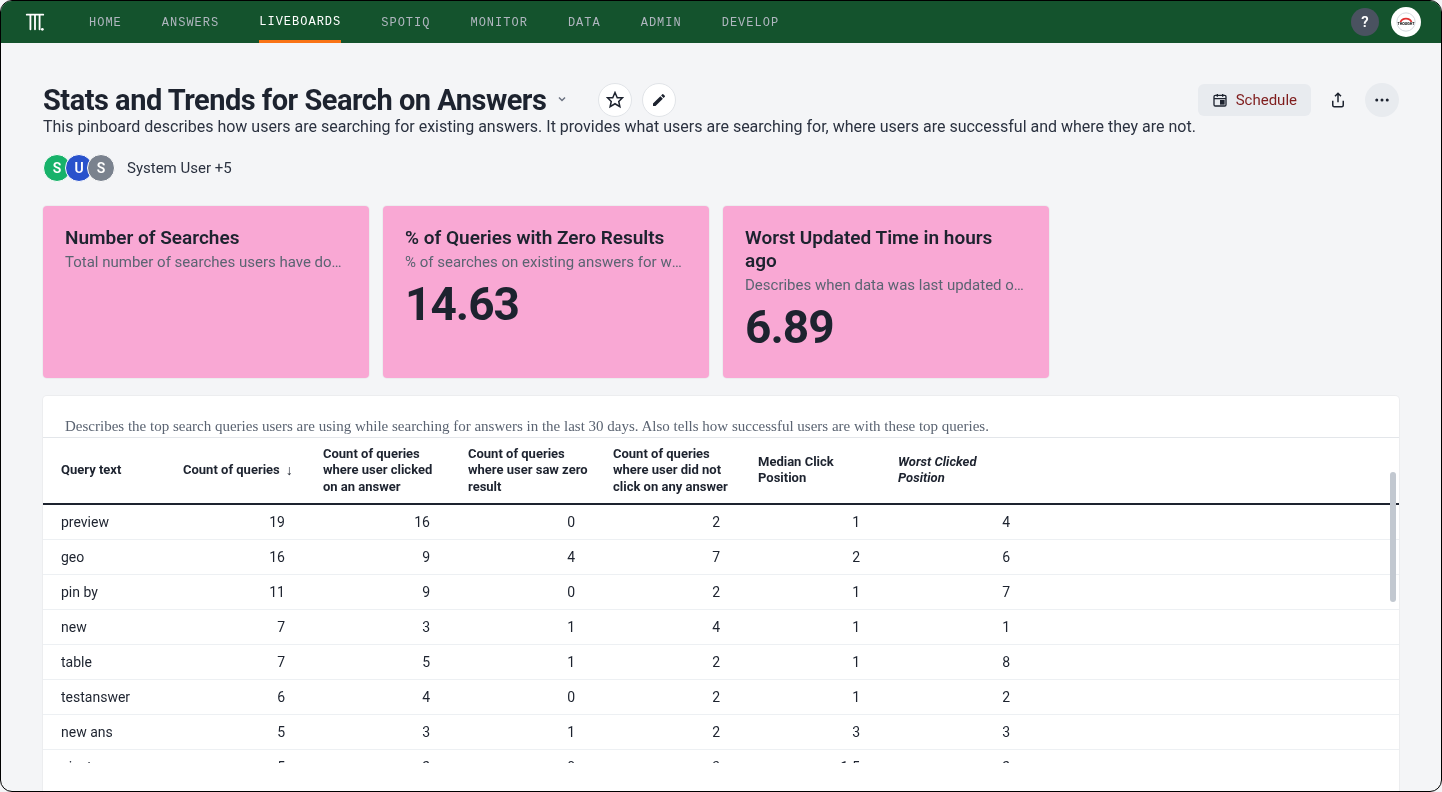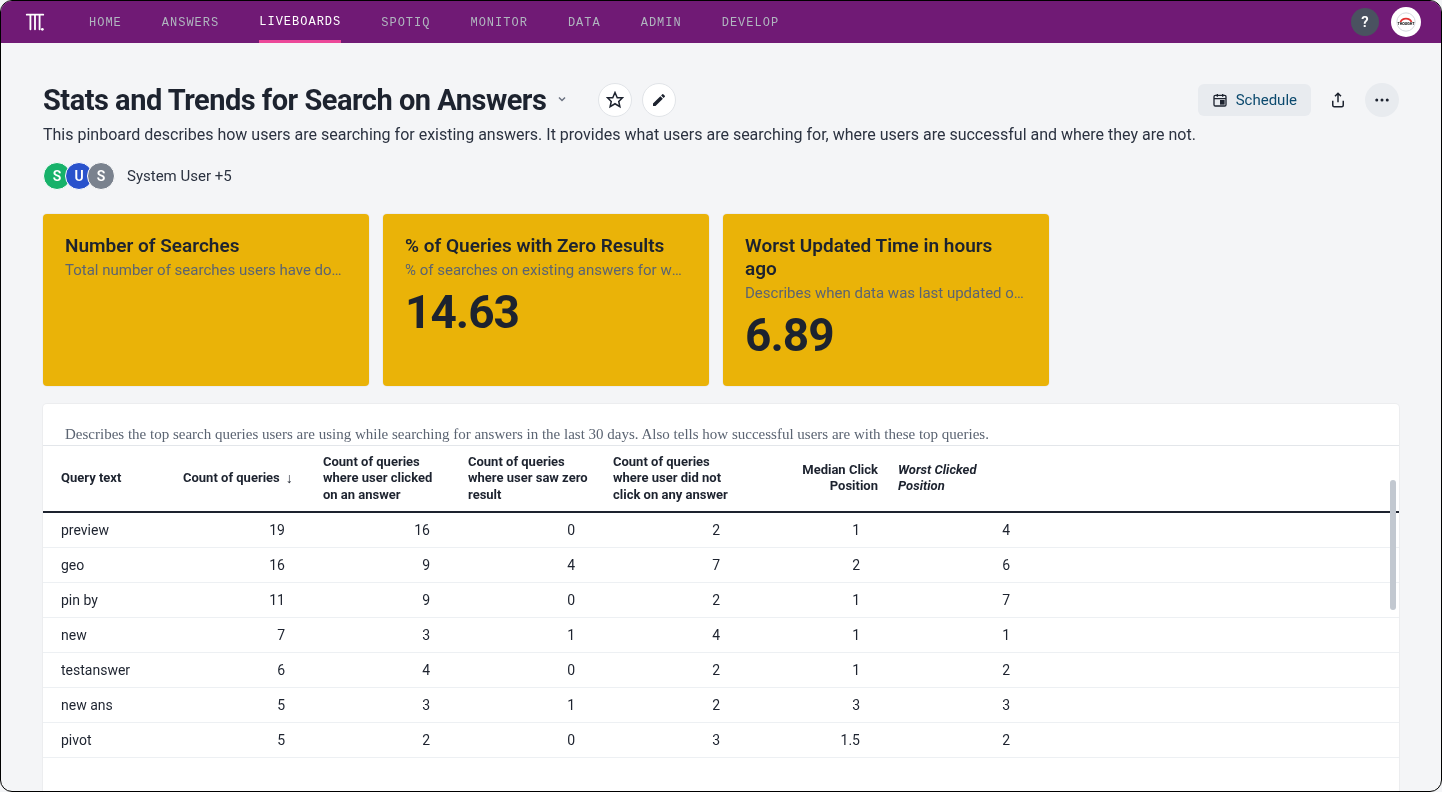--- a/index.html
+++ b/index.html
@@ -9,21 +9,21 @@
     color: #1d232f;
     width: 1442px;
     height: 792px;
     overflow: hidden;
     border-radius: 12px;
     border:1px solid #000;
   }
   
   .topnav {
     height: 42px;
-    background: #701a75;
+    background: #14532d;
     display: flex;
     align-items: center;
     padding: 0 20px;
     gap: 20px;
   }
   .logo {
     width: 28px; height: 28px;
     display:flex; align-items:center; justify-content:center;
     color:#fff;
     margin-right:20px;
@@ -33,21 +33,21 @@
     color: #b0b6bf;
     font-size: 12px;
     letter-spacing: 1px;
     font-family: "Courier New", monospace;
     padding: 13px 0 11px 0;
     cursor:pointer;
     text-transform: uppercase;
   }
   .nav-item.active {
     color:#fff;
-    border-bottom:3px solid #ec4899;
+    border-bottom:3px solid #f97316;
   }
   .nav-right { margin-left:auto; display:flex; align-items:center; gap:12px; }
   .help-circle {
     width:28px;height:28px;border-radius:50%;background:#4a5260;
     color:#fff;display:flex;align-items:center;justify-content:center;font-size:15px;font-weight:600;cursor:pointer;
   }
   .avatar-circle {
     width:30px;height:30px;border-radius:50%;background:#fff;display:flex;align-items:center;justify-content:center;cursor:pointer;
     overflow:hidden;
   }
@@ -74,49 +74,49 @@
     display:flex;align-items:center;justify-content:center;cursor:pointer;
     color:#1d232f;
   }
   .icon-btn.plain {
     background:transparent;border:none;
   }
   .title-actions { display:flex;align-items:center;gap:10px; }
   .right-actions { margin-left:auto; display:flex;align-items:center;gap:10px; }
   .schedule-btn {
     display:flex;align-items:center;gap:8px;
-    background:#e8ebef;border-radius:6px;padding:7px 14px;font-size:15px;cursor:pointer;color:#0c4a6e;font-weight:400;
+    background:#e8ebef;border-radius:6px;padding:7px 14px;font-size:15px;cursor:pointer;color:#7f1d1d;font-weight:400;
   }
   .round-light {
     width:34px;height:34px;border-radius:50%;background:#e8ebef;display:flex;align-items:center;justify-content:center;cursor:pointer;
   }
 
   .subtitle {
-    margin-top:8px;font-size:16px;color:#2b3240;
+    font-size:16px;color:#2b3240;
   }
 
   .shared-row {
     margin-top:18px;display:flex;align-items:center;gap:12px;
   }
   .avatars { display:flex; }
   .avatars .av {
     width:28px;height:28px;border-radius:50%;display:flex;align-items:center;justify-content:center;
     color:#fff;font-weight:600;font-size:14px;border:1px solid #fff;margin-left:-6px;
   }
   .avatars .av:first-child{margin-left:0;}
   .av1{background:#17b26a;}
   .av2{background:#2952cc;}
   .av3{background:#7a828e;}
   .shared-label{font-size:15px;color:#2b3240;}
 
   .kpis {
     margin-top:24px;display:flex;gap:14px;
   }
   .kpi-card {
-    background:#eab308;border-radius:4px;width:326px;padding:20px 22px 24px 22px;
+    background:#f9a8d4;border-radius:4px;width:326px;padding:20px 22px 24px 22px;
     box-shadow:0 0 0 1px rgba(0,0,0,0.03);
   }
   .kpi-title{font-size:19px;font-weight:600;}
   .kpi-sub{font-size:15px;color:#5b6472;margin-top:4px;white-space:nowrap;overflow:hidden;text-overflow:ellipsis;}
   .kpi-value{font-size:46px;font-weight:700;margin-top:6px;letter-spacing:-1px;}
 
   .tablecard {
     margin-top:18px;background:#fff;border-radius:4px;padding:18px 0 0 0;
     box-shadow:0 0 0 1px rgba(0,0,0,0.03);
     height:410px;position:relative;
@@ -278,21 +278,21 @@
               <th style="width: 145px;">
                 <div class="th-inner">
                   <span class="wrap">Count of queries where user saw zero result</span>
                 </div>
               </th>
               <th style="width: 145px;">
                 <div class="th-inner">
                   <span class="wrap">Count of queries where user did not click on any answer</span>
                 </div>
               </th>
-              <th style="width: 140px; text-align: right;">
+              <th style="width: 140px;">
                 <div class="th-inner">
                   <span class="wrap">Median Click Position</span>
                 </div>
               </th>
               <th style="width: 150px; font-style: italic;">
                 <div class="th-inner">
                   <span class="wrap">Worst Clicked Position</span>
                 </div>
               </th>
               <th></th>
@@ -333,20 +333,30 @@
               <td class="txtcell col-query">new</td>
               <td class="numcell">7</td>
               <td class="numcell">3</td>
               <td class="numcell">1</td>
               <td class="numcell">4</td>
               <td class="numcell">1</td>
               <td class="numcell">1</td>
               <td></td>
             </tr>
             <tr>
+              <td class="txtcell col-query">table</td>
+              <td class="numcell">7</td>
+              <td class="numcell">5</td>
+              <td class="numcell">1</td>
+              <td class="numcell">2</td>
+              <td class="numcell">1</td>
+              <td class="numcell">8</td>
+              <td></td>
+            </tr>
+            <tr>
               <td class="txtcell col-query">testanswer</td>
               <td class="numcell">6</td>
               <td class="numcell">4</td>
               <td class="numcell">0</td>
               <td class="numcell">2</td>
               <td class="numcell">1</td>
               <td class="numcell">2</td>
               <td></td>
             </tr>
             <tr>

